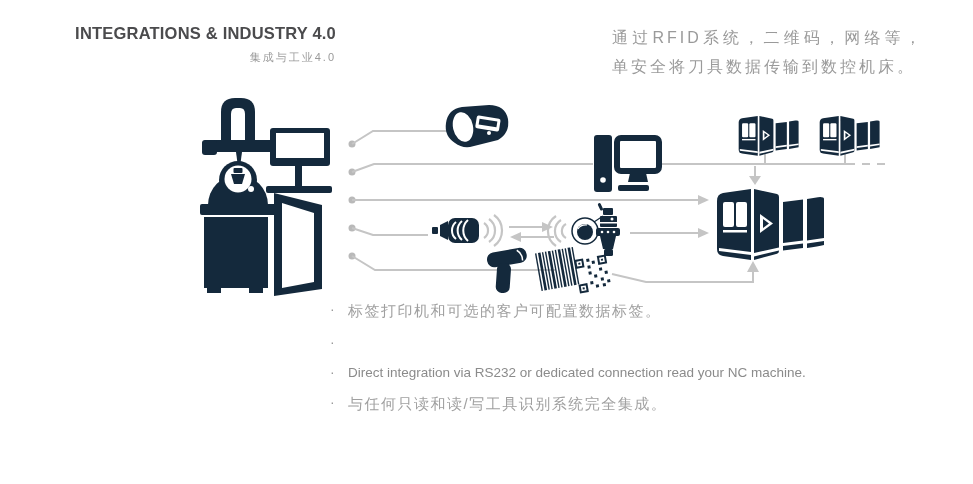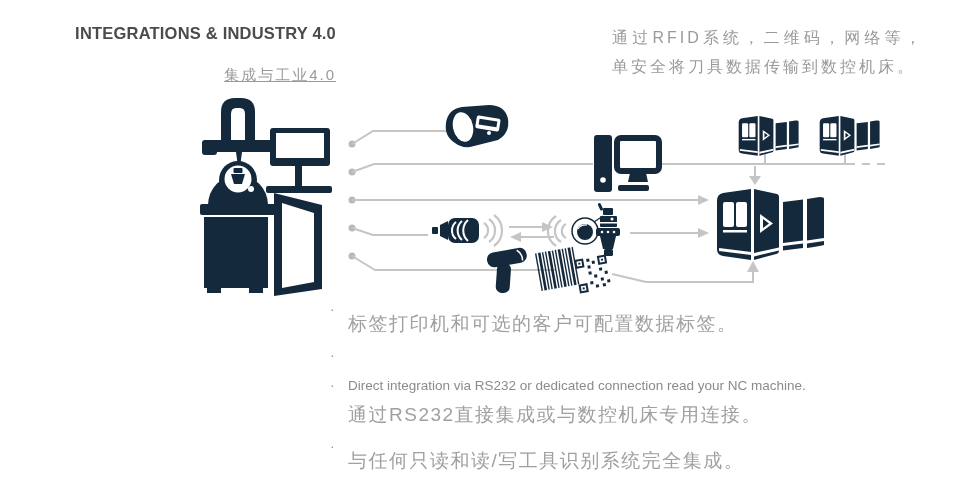--- a/index.html
+++ b/index.html
@@ -4,38 +4,38 @@
 <style>
   :root{
     --navy:#14293c; --line-gray:#c5c5c5; --dot-gray:#b9b9b9;
     --heading:#4b4b4d; --subtitle-gray:#9a9a9a; --body-gray:#8b8b8b; --chinese-gray:#a0a0a0;
   }
   html,body{margin:0;padding:0;background:#fff;}
   .page{position:relative;width:920px;height:484px;background:#fff;overflow:hidden;
         font-family:"Liberation Sans", sans-serif;}
   .header-left{position:absolute;left:30px;top:24px;width:306px;text-align:right;}
   .title-en{font-size:16.5px;font-weight:bold;color:var(--heading);letter-spacing:.2px;}
-  .title-zh{margin-top:23px;font-size:15px;color:var(--subtitle-gray);letter-spacing:2px;text-decoration:underline;}
+  .title-zh{margin-top:7px;font-size:11px;color:var(--subtitle-gray);letter-spacing:2px;}
   .intro-en{position:absolute;left:348px;top:23px;width:277px;font-size:14.5px;line-height:29px;
             color:var(--body-gray);text-align:justify;}
   .intro-zh{position:absolute;left:612px;top:23px;width:332px;font-size:16px;line-height:29px;
             color:var(--subtitle-gray);letter-spacing:3px;text-align:justify;}
   .diagram{position:absolute;left:0;top:92px;}
   .ink{fill:var(--navy);}
   .gline{stroke:var(--line-gray);stroke-width:2;fill:none;}
   .gthin{stroke:var(--line-gray);stroke-width:2.2;fill:none;}
   .gfill{fill:var(--line-gray);}
   .gdot{fill:var(--dot-gray);}
   .wcut{fill:#fff;}
   .wline{stroke:#fff;fill:none;}
   .bullets{position:absolute;left:330px;top:302px;width:632px;}
   .bullet{display:flex;margin-bottom:15px;}
   .bullet-mark{width:18px;flex:none;color:#9a9a9a;font-size:14px;line-height:15px;}
   .bullet-en{font-size:13.5px;line-height:15.5px;color:var(--body-gray);text-align:justify;}
-  .bullet-zh{font-size:19px;line-height:16.5px;color:var(--chinese-gray);letter-spacing:1.5px;margin-top:14px;}
+  .bullet-zh{font-size:15px;line-height:16.5px;color:var(--chinese-gray);letter-spacing:1.5px;margin-top:1px;}
 </style>
 </head>
 <body>
 
 <div class="page">
 
   <div class="header-left">
     <div class="title-en">INTEGRATIONS &amp; INDUSTRY 4.0</div>
     <div class="title-zh">集成与工业4.0</div>
   </div>
@@ -233,21 +233,20 @@
     </div>
     <div class="bullet">
       <div class="bullet-mark">·</div>
       <div>
       </div>
     </div>
     <div class="bullet">
       <div class="bullet-mark">·</div>
       <div>
         <div class="bullet-en">Direct integration via RS232 or dedicated connection read your NC machine.</div>
-        <div class="bullet-zh">通过RS232直接集成或与数控机床专用连接。</div>
       </div>
     </div>
     <div class="bullet">
       <div class="bullet-mark">·</div>
       <div>
         <div class="bullet-zh">与任何只读和读/写工具识别系统完全集成。</div>
       </div>
     </div>
   </div>
 

